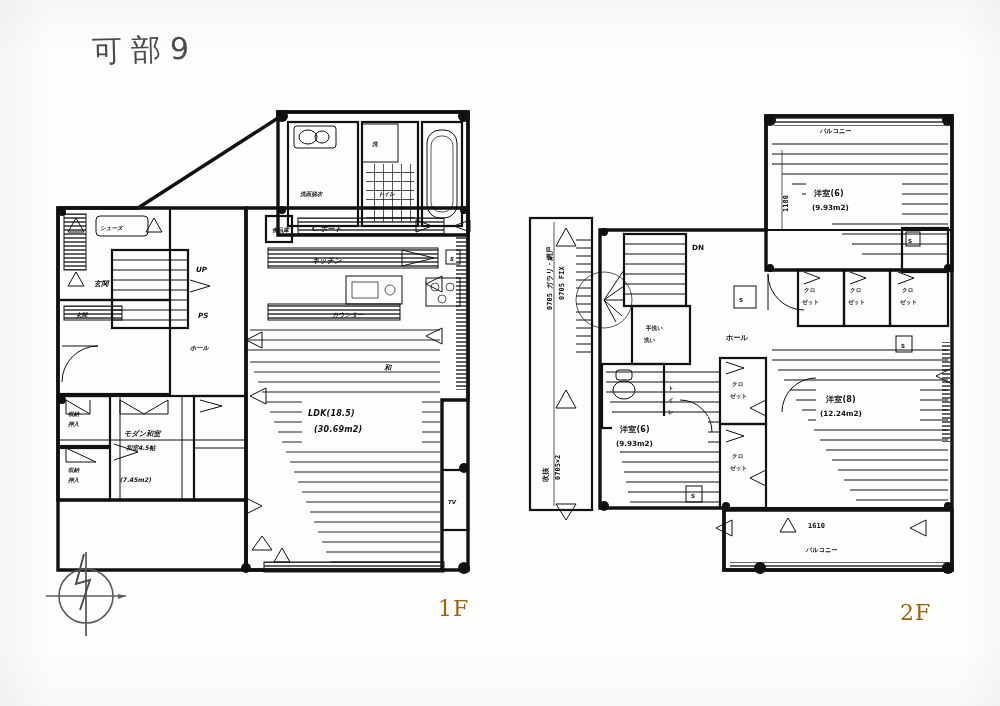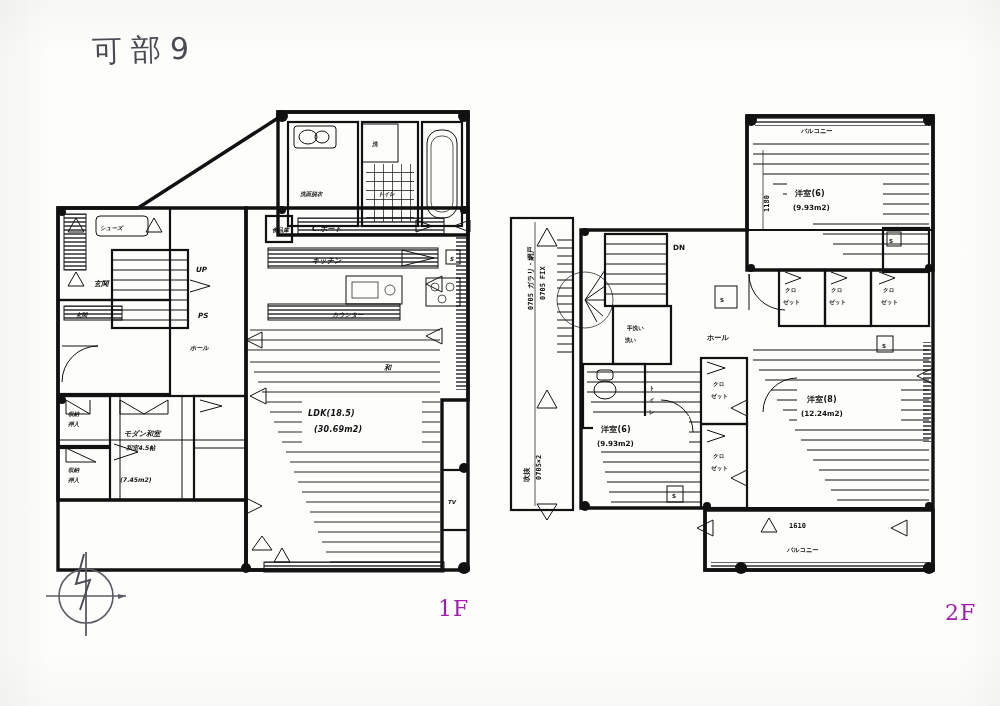--- a/index.html
+++ b/index.html
@@ -30,21 +30,21 @@
     letter-spacing:9px;
     font-weight:400;
     transform:rotate(-1.5deg);
     white-space:nowrap;
   }
   .plan{position:absolute;}
   .floorlabel{
     position:absolute;
     font-family:"DejaVu Serif", serif;
     font-size:22px;
-    color:#a21caf;
+    color:#a16207;
     letter-spacing:1px;
   }
   svg{display:block;}
   text{font-family:"DejaVu Sans", sans-serif;fill:#111;}
   .rm{font-size:8px;font-weight:bold;letter-spacing:0.2px;}
   .rm2{font-size:7.2px;font-weight:bold;}
   .tiny{font-size:6.2px;font-weight:bold;}
   .tiny2{font-size:5.6px;font-weight:bold;}
   .mono{font-family:"DejaVu Sans Mono", monospace;font-size:7px;font-weight:bold;}
   .wall{fill:none;stroke:#111;stroke-width:3.4;}
@@ -233,21 +233,21 @@
   <path class="thin" d="M232 448 L240 462 L224 462 Z"></path>
 
   <rect x="406" y="134" width="10" height="156" fill="url(#hline)"></rect>
 
   <path class="thin2" d="M8 232 V292"></path>
 </svg>
 </div>
 
 <div class="floorlabel" style="left:438px;top:596px;">1F</div>
 
-<div class="plan" style="left:501px;top:100px;">
+<div class="plan" style="left:520px;top:100px;">
 <svg width="440" height="500" viewBox="0 0 440 500">
   <defs>
     <pattern id="hline2" width="4" height="4" patternUnits="userSpaceOnUse">
       <path d="M0,2 L4,2" stroke="#111" stroke-width="1.3"></path>
     </pattern>
     <pattern id="tileP2" width="9" height="9" patternUnits="userSpaceOnUse">
       <path d="M0,0 L9,0 M0,0 L0,9" stroke="#111" stroke-width="1.3"></path>
     </pattern>
   </defs>
 
@@ -396,21 +396,21 @@
   <path class="wall" d="M204 410 L432 410 L432 470 L204 470 Z"></path>
   <rect x="210" y="462" width="218" height="8" fill="url(#hline2)"></rect>
   <text class="mono" x="288" y="428">1610</text>
   <text class="tiny" x="286" y="452">バルコニー</text>
   <path class="thin" d="M268 418 L260 432 L276 432 Z"></path>
   <path class="thin" d="M406 420 L390 428 L406 436 Z"></path>
   <path class="thin" d="M212 420 L196 428 L212 436 Z"></path>
 </svg>
 </div>
 
-<div class="floorlabel" style="left:900px;top:600px;margin-left:45px;">2F</div>
+<div class="floorlabel" style="left:900px;top:600px;">2F</div>
 
 <div class="plan" style="left:32px;top:540px;">
 <svg width="110" height="110" viewBox="0 0 110 110">
   <circle cx="54" cy="56" r="27" fill="none" stroke="#5b5b63" stroke-width="1.6"></circle>
   <path d="M54 12 L54 96" stroke="#5b5b63" stroke-width="1.8" fill="none"></path>
   <path d="M14 56 L94 56" stroke="#5b5b63" stroke-width="1.6" fill="none"></path>
   <path d="M52 14 L44 44 L58 40 L48 70" stroke="#4a4a52" stroke-width="1.9" fill="none"></path>
   <path d="M86 54 L94 56 L86 59" fill="#5b5b63"></path>
 </svg>
 </div>

